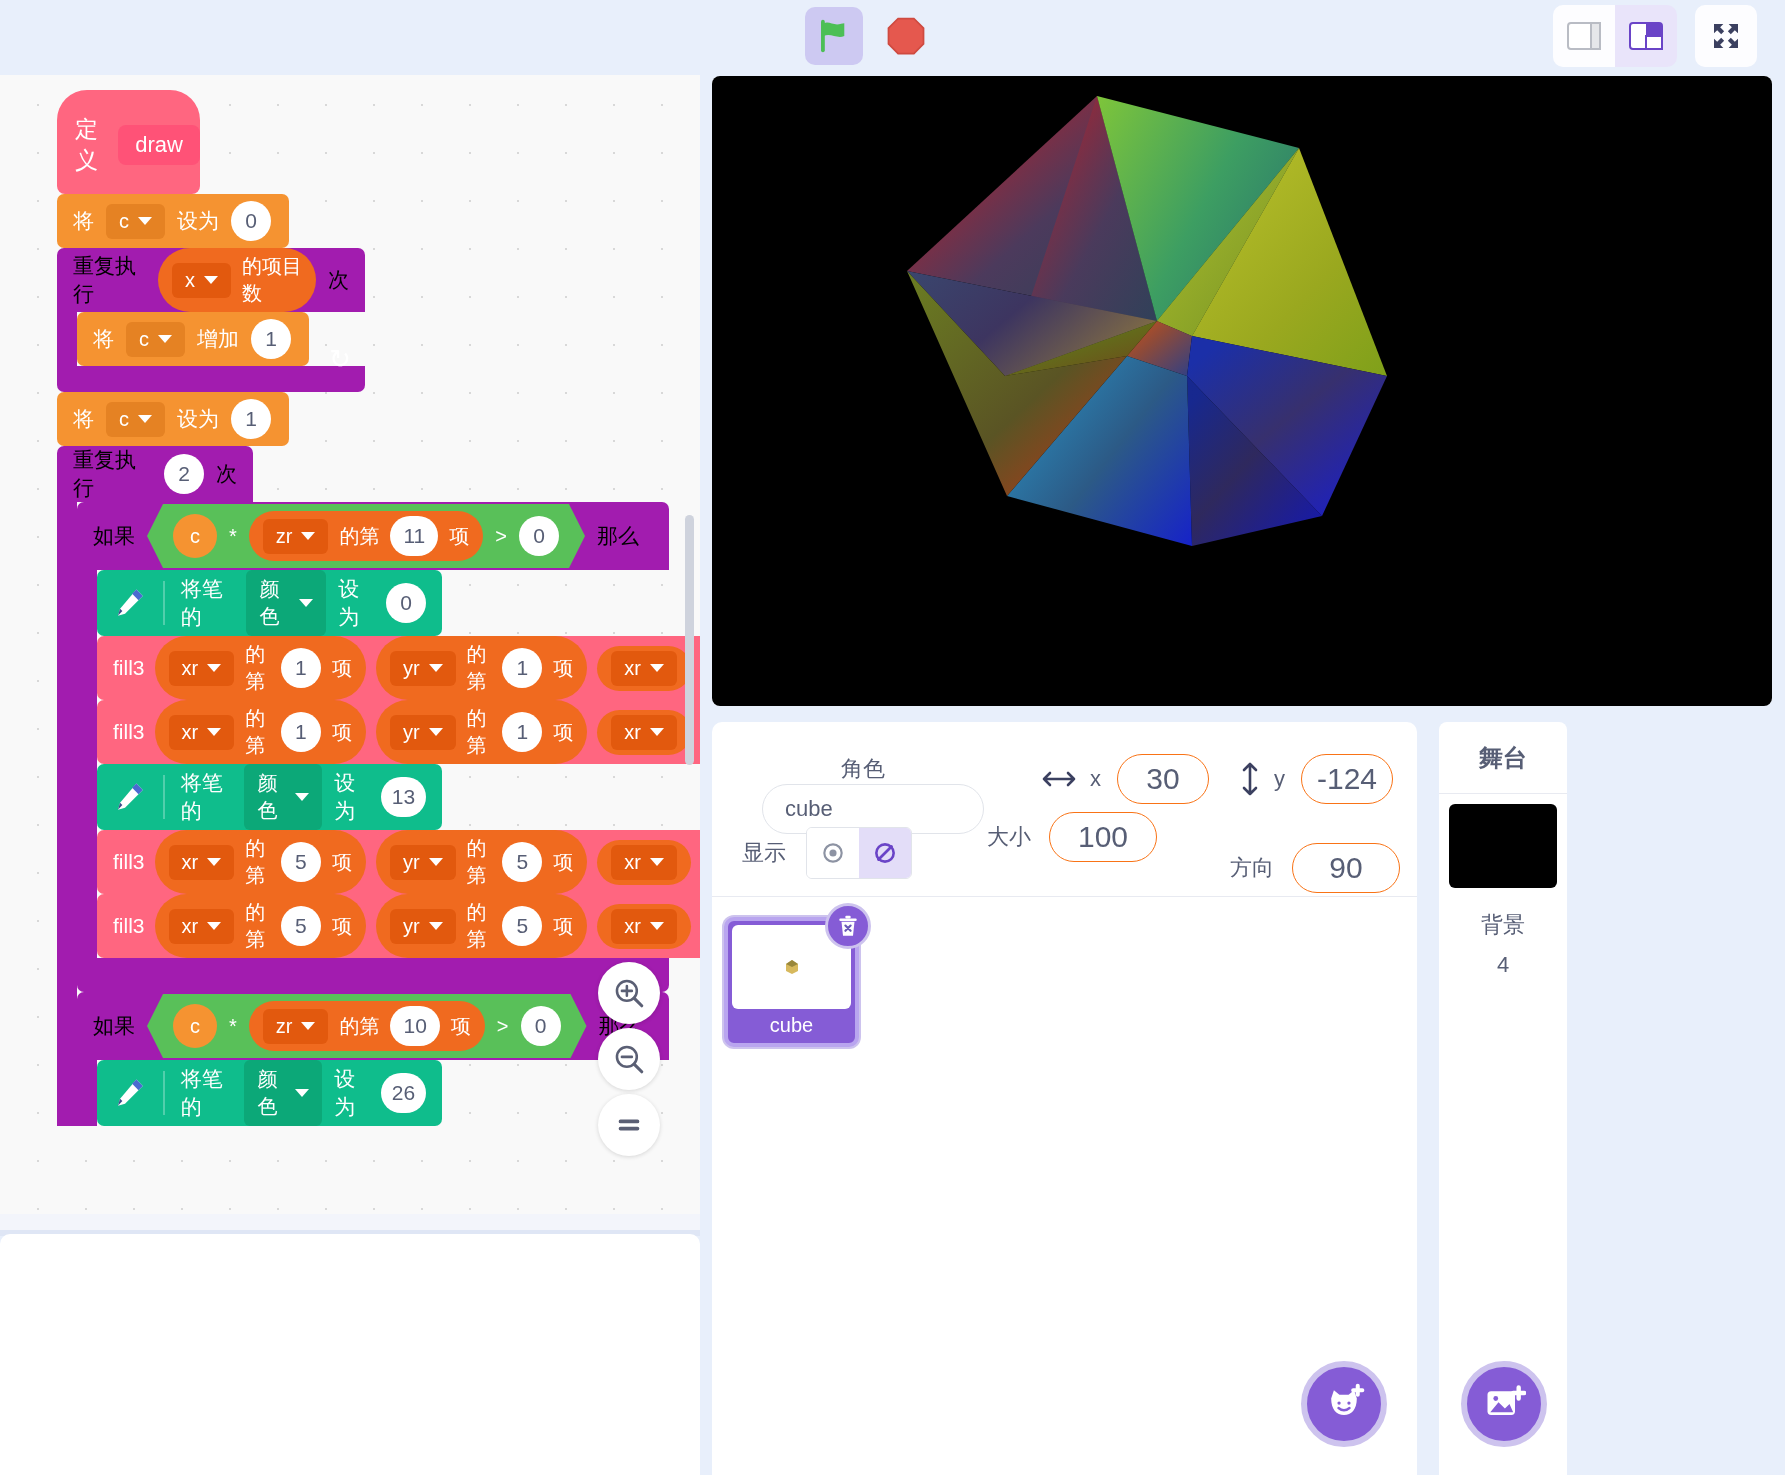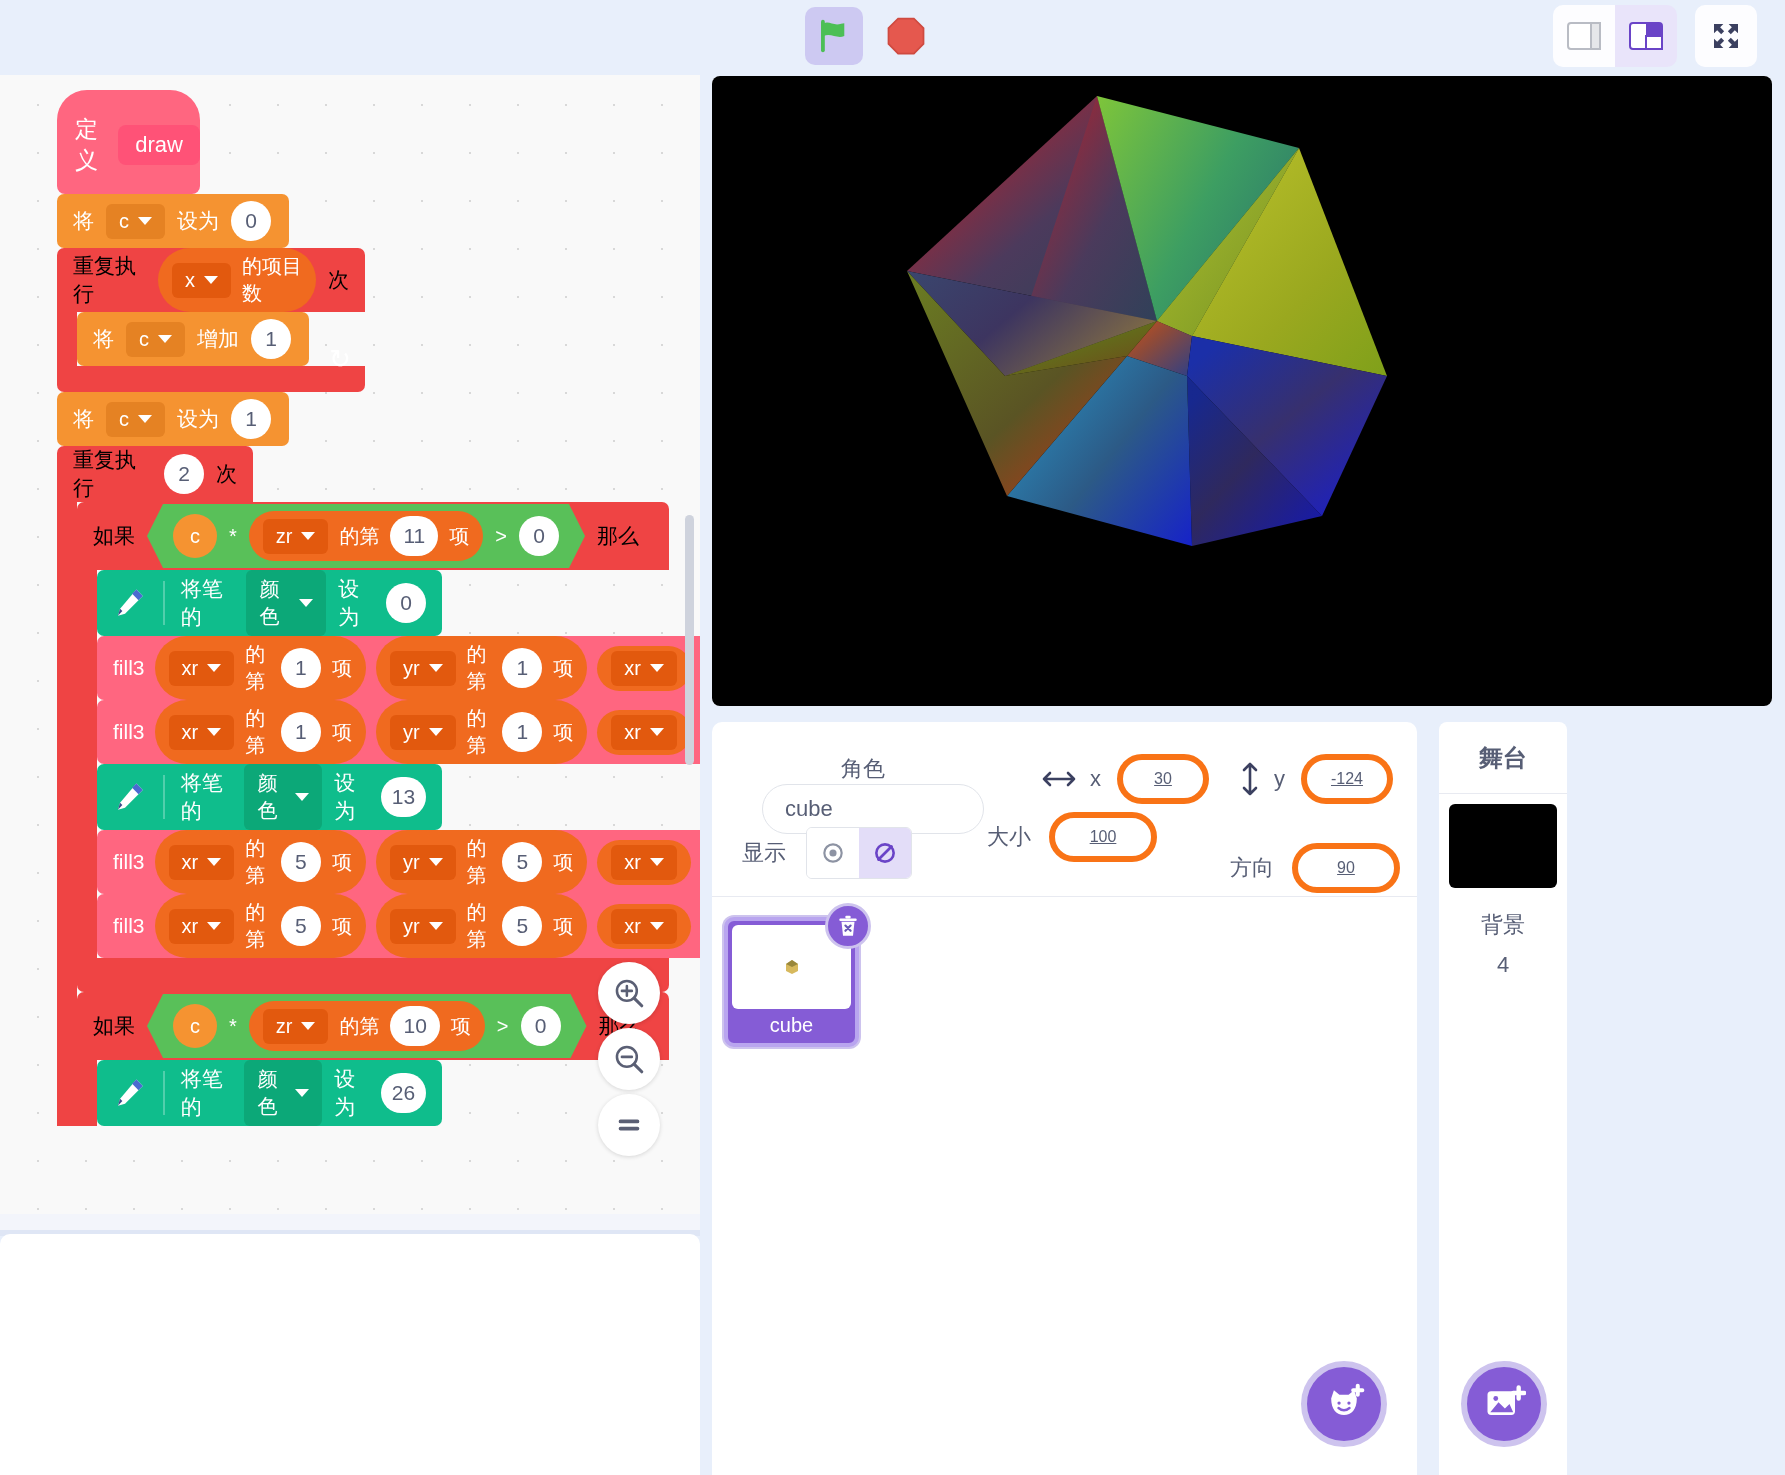--- a/index.html
+++ b/index.html
@@ -71,21 +71,21 @@
   .stack {
     border-radius: 7px; min-height: 54px; display: flex; align-items: center;
     padding: 0 16px; gap: 12px; position: relative; color: #fff; font-size: 21px;
   }
   .stack::before {
     content:""; position: absolute; left: 20px; top: 0; width: 26px; height: 6px;
     background: rgba(0,0,0,0.07); border-radius: 0 0 5px 5px; display:none;
   }
   .c-data   { background: #f59331; }
   .c-data-d { background: #e58223; }
-  .c-ctrl   { background: #ef4444; }
+  .c-ctrl   { background: #a21caf; }
   .c-pen    { background: #0fbd8c; }
   .c-pen-d  { background: #0ca878; }
   .c-custom { background: #ff6680; }
 
   .dropdown {
     border-radius: 6px; padding: 6px 13px; display: inline-flex; align-items: center;
     gap: 9px; font-size: 20px; color: #fff;
   }
   .caret { width: 0; height: 0; border-left: 7px solid transparent;
            border-right: 7px solid transparent; border-top: 8px solid #fff; }
@@ -166,23 +166,23 @@
     border-bottom: 1px solid #e8eaf1;
   }
   .si-row { position: absolute; display: flex; align-items: center; }
   .si-label { color: #575e75; font-size: 22px; }
   .si-input {
     border: 1px solid #e1e4ea; border-radius: 999px; background: #fff;
     height: 50px; display: flex; align-items: center; padding: 0 22px;
     color: #575e75; font-size: 22px;
   }
   .si-num {
-    border: 6px solid #f97316; border-radius: 999px; background: #fff;
+    border: 1px solid #f97316; border-radius: 999px; background: #fff;
     height: 50px; min-width: 92px; display: flex; align-items: center;
-    justify-content: center; color: #575e75; font-size: 16px; text-decoration: underline;
+    justify-content: center; color: #575e75; font-size: 30px;
   }
   .vis-group {
     display: flex; border: 1px solid #e1e4ea; border-radius: 6px; overflow: hidden; height: 52px;
   }
   .vis-btn { width: 52px; display: flex; align-items: center; justify-content: center; cursor: pointer; background: #fff; }
   .vis-btn.active { background: #e3ddf8; }
 
   
   #sprite-list {
     position: absolute; left: 712px; top: 897px; width: 705px; height: 578px;

